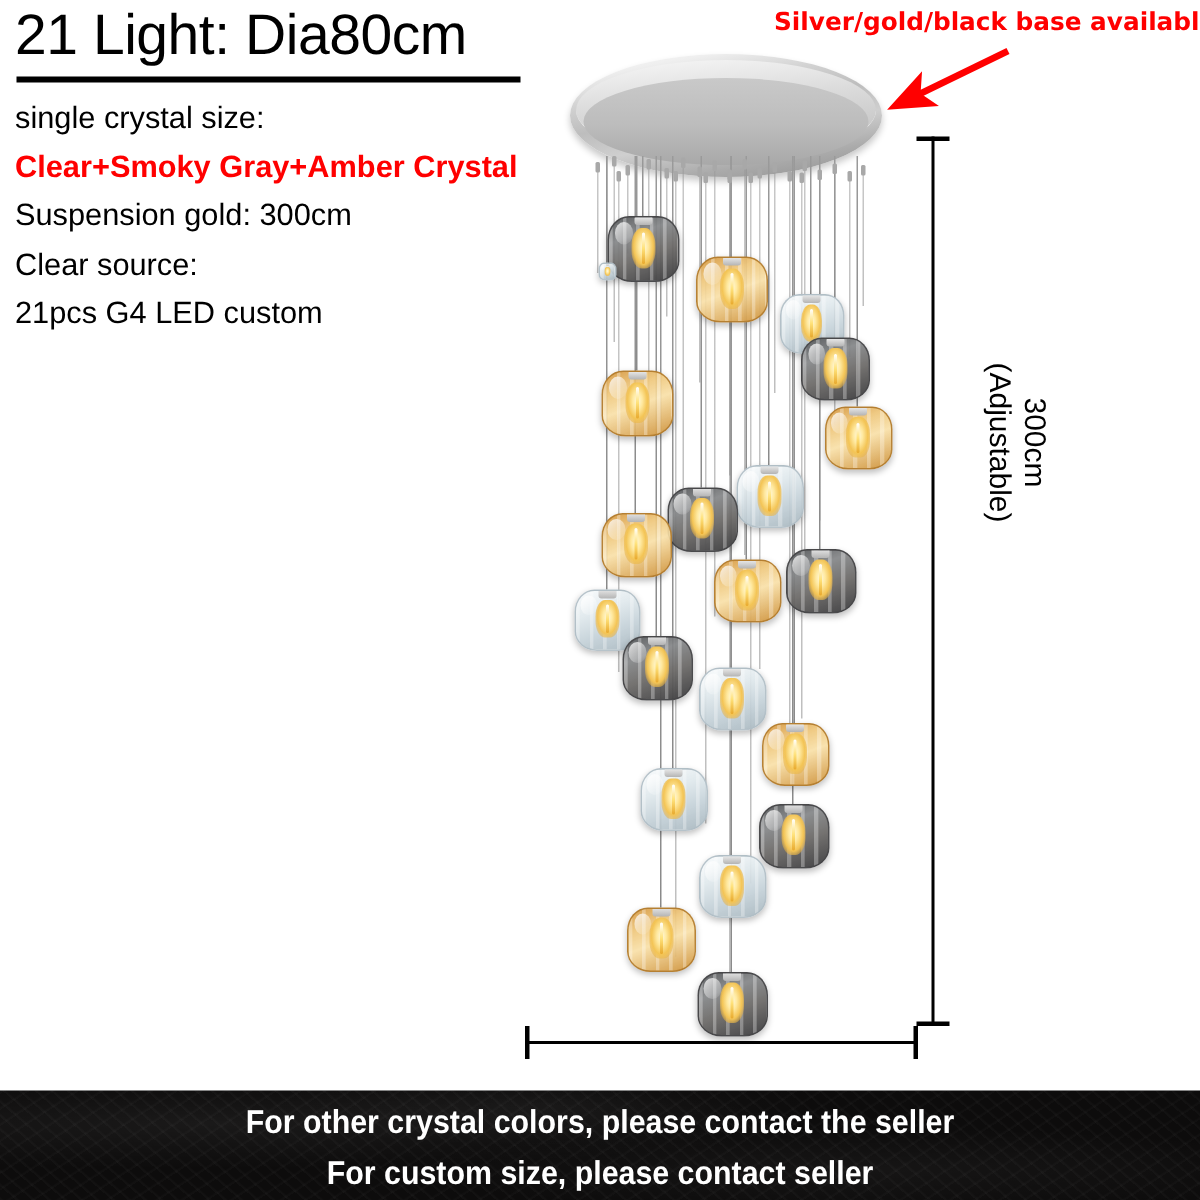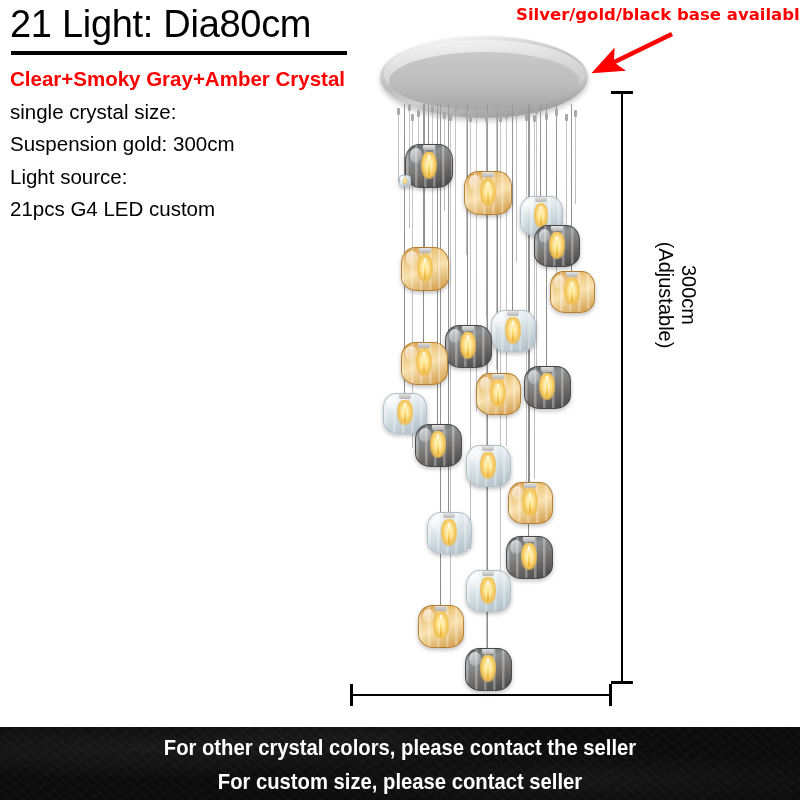--- a/index.html
+++ b/index.html
@@ -220,24 +220,24 @@
     font-weight: 600;
   }
   #footer-line-1 { padding-top: 4px; }
 </style>
 </head>
 <body>
 
 <div id="spec-panel">
   <div id="product-title">21 Light: Dia80cm</div>
   <div id="title-rule"></div>
+  <div class="spec-line">single crystal size:</div>
   <div class="spec-line spec-red">Clear+Smoky Gray+Amber Crystal</div>
-  <div class="spec-line">single crystal size:</div>
   <div class="spec-line">Suspension gold: 300cm</div>
-  <div class="spec-line">Light source:</div>
+  <div class="spec-line">Clear source:</div>
   <div class="spec-line">21pcs G4 LED custom</div>
 </div>
 
 <div id="base-callout">Silver/gold/black base available</div>
 <svg id="callout-arrow" viewBox="0 0 120 60">
   <defs>
     <marker id="arrowhead" markerWidth="7" markerHeight="7" refX="5.4" refY="3.1" orient="auto">
       <polygon points="0,0.3 7,3.1 0,5.9 1.6,3.1" fill="#ff0000"></polygon>
     </marker>
   </defs>

